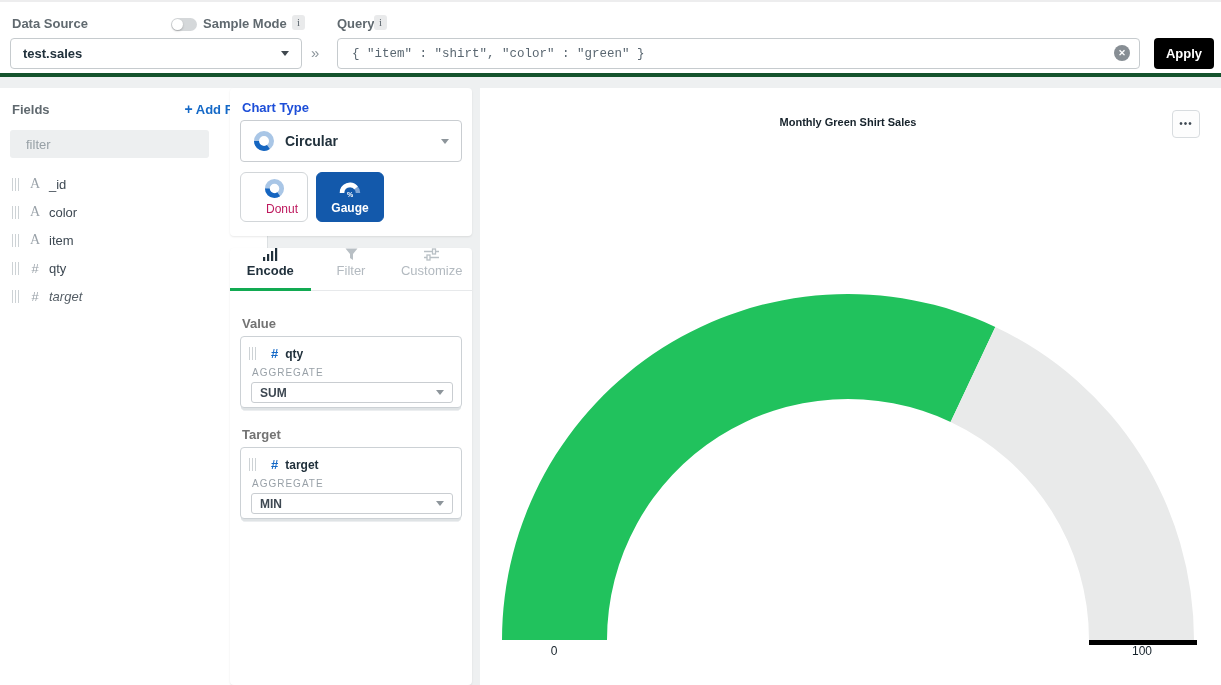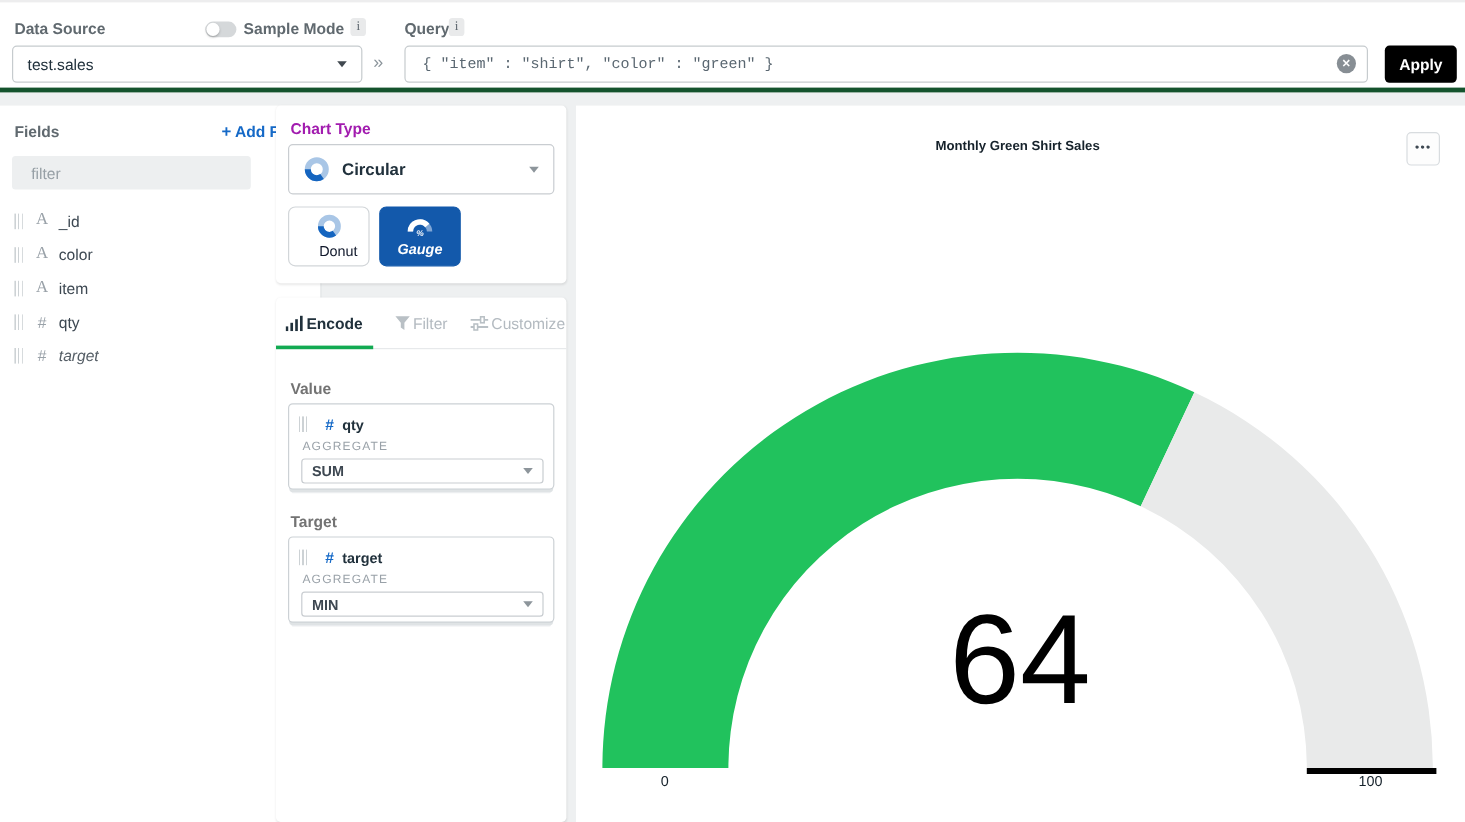--- a/index.html
+++ b/index.html
@@ -16,21 +16,21 @@
   .toggle { position:absolute; left:171px; top:16px; width:26px; height:13px; border-radius:7px;
             background:#d5d8da; cursor:pointer; }
   .toggle .knob { position:absolute; left:1px; top:1px; width:11px; height:11px; border-radius:50%;
                   background:#fff; box-shadow:0 1px 2px rgba(0,0,0,.25); }
   .info-badge { position:absolute; top:13px; font-family:"Liberation Serif", serif; font-size:11px;
                 color:#5d666e; background:#e9eaeb; border-radius:3px; padding:1px 5px; line-height:13px; }
   .badge-sample { left:292px; }
   .badge-query { left:374px; }
   .ds-select { position:absolute; left:10px; top:36px; width:292px; height:31px; background:#fff;
                border:1px solid #c6cbce; border-radius:4px; display:flex; align-items:center;
-               padding:0 12px; cursor:pointer; }
+               padding:0 12px; cursor:pointer;font-weight:bold; }
   .ds-select .txt { font-size:13px; color:#21313c; }
   .caret { width:0; height:0; border-left:4.5px solid transparent; border-right:4.5px solid transparent;
            border-top:5.5px solid #40484f; margin-left:auto; }
   .caret.gray { border-top-color:#8d959b; }
   .chevrons { position:absolute; left:311px; top:42px; font-size:15px; color:#8b949b; }
   .query-wrap { position:absolute; left:337px; top:36px; width:803px; height:31px; }
   .query-input { width:100%; height:100%; border:1px solid #c6cbce; border-radius:4px;
                  font-family:"Liberation Mono", monospace; font-size:12.5px; color:#5a6771;
                  padding:0 36px 0 14px; outline:none; background:#fff; }
   .clear-btn { position:absolute; right:10px; top:7px; width:16px; height:16px; border-radius:50%;
@@ -55,36 +55,36 @@
   .drag-handle { width:7px; height:13px; margin-right:8px;
                  background-image:repeating-linear-gradient(90deg,#cdd2d5 0 1px,transparent 1px 3px); }
   .type-icon { width:16px; text-align:center; margin-right:6px; color:#9aa2a9; font-size:13px; }
   .type-icon.str { font-family:"Liberation Serif", serif; font-size:14px; }
   .field-name { font-size:13px; color:#3d4852; }
   .field-name.partial { font-style:italic; color:#555e66; }
 
   
   .card { position:absolute; background:#fff; border-radius:4px; box-shadow:0 1px 2px rgba(0,0,0,.09); }
   .charttype-card { left:230px; top:88px; width:242px; height:148px; }
-  .card-title { position:absolute; left:12px; top:12px; font-size:13px; font-weight:bold; color:#a21caf; }
+  .card-title { position:absolute; left:12px; top:12px; font-size:13px; font-weight:bold; color:#1d4ed8; }
   .ct-select { position:absolute; left:10px; top:32px; width:222px; height:42px; border:1px solid #c9cdd1;
                border-radius:4px; display:flex; align-items:center; padding:0 12px; gap:10px; cursor:pointer; }
   .ct-select .txt { font-size:14px; font-weight:bold; color:#21313c; }
   .subtype-btn { position:absolute; top:84px; width:68px; height:50px; border-radius:6px; cursor:pointer;
                  display:flex; flex-direction:column; align-items:center; justify-content:center; gap:3px; }
   .subtype-btn .lbl { font-size:12px; }
   .btn-donut { left:10px; background:#fff; border:1px solid #d2d6d9; }
-  .btn-donut .lbl { color:#0f172a;margin-left:16px; }
-  .btn-gauge { left:86px; background:#1359ab; border:1px solid #1359ab;font-style:italic; }
+  .btn-donut .lbl { color:#be185d;margin-left:16px; }
+  .btn-gauge { left:86px; background:#1359ab; border:1px solid #1359ab; }
   .btn-gauge .lbl { color:#fff; font-weight:bold; }
 
   .encode-card { left:230px; top:248px; width:242px; height:437px; }
   .tabs { position:absolute; left:0; top:0; width:100%; height:43px; display:flex;
           border-bottom:1px solid #e7e9eb; }
-  .tab { flex:1; display:flex; flex-direction:row; align-items:center; justify-content:center; gap:2px;
+  .tab { flex:1; display:flex; flex-direction:column; align-items:center; gap:2px;
          cursor:pointer; position:relative; }
   .tab .lbl { font-size:13px; color:#b3bac0; }
   .tab.active .lbl { color:#21313c; font-weight:bold; }
   .tab-underline { position:absolute; left:0; bottom:-1px; width:81px; height:3px; background:#12aa52; }
   .section-label { position:absolute; left:12px; font-size:13px; font-weight:bold; color:#737373; }
   .enc-card { position:absolute; left:10px; width:222px; height:72px; border:1px solid #ccd1d5;
               border-radius:4px; background:#fff;
               box-shadow:0 3px 0 -1px #dfe3e5, 0 6px 0 -3px #eceef0; }
   .enc-field-row { display:flex; align-items:center; padding:9px 0 0 8px; gap:7px; }
   .enc-field-row .hash { color:#1569c7; font-weight:bold; font-size:13px; }
@@ -276,18 +276,17 @@
   <div class="chart-card">
     <span class="chart-title">Monthly Green Shirt Sales</span>
     <div class="chart-menu-btn">•••</div>
 
     <svg class="gauge-svg" id="gauge-svg" width="741" height="597" viewBox="0 0 741 597">
         <path d="M22 552 A346 346 0 0 1 515.3196348815152 238.92983984675726 L470.61280926718257 333.9366803556893 A241 241 0 0 0 127 552 Z" fill="#21c25d"></path>
         <path d="M515.3196348815152 238.92983984675726 A346 346 0 0 1 714 552 L609 552 A241 241 0 0 0 470.61280926718257 333.9366803556893 Z" fill="#e9eaea"></path>
         <line x1="609" y1="554.5" x2="717" y2="554.5" stroke="#000000" stroke-width="5"></line>
       </svg>
 
-    <span class="gauge-value">64</span>
     <span class="gauge-tick-label gauge-min-label">0</span>
     <span class="gauge-tick-label gauge-max-label">100</span>
   </div>
 
 </div>
 
 </body></html>

